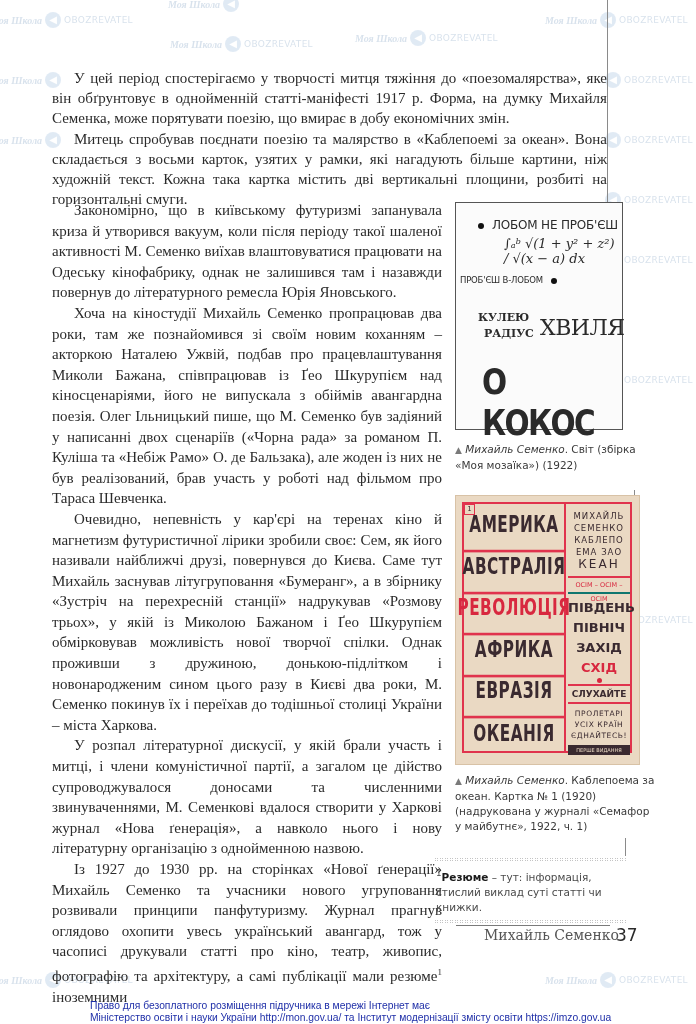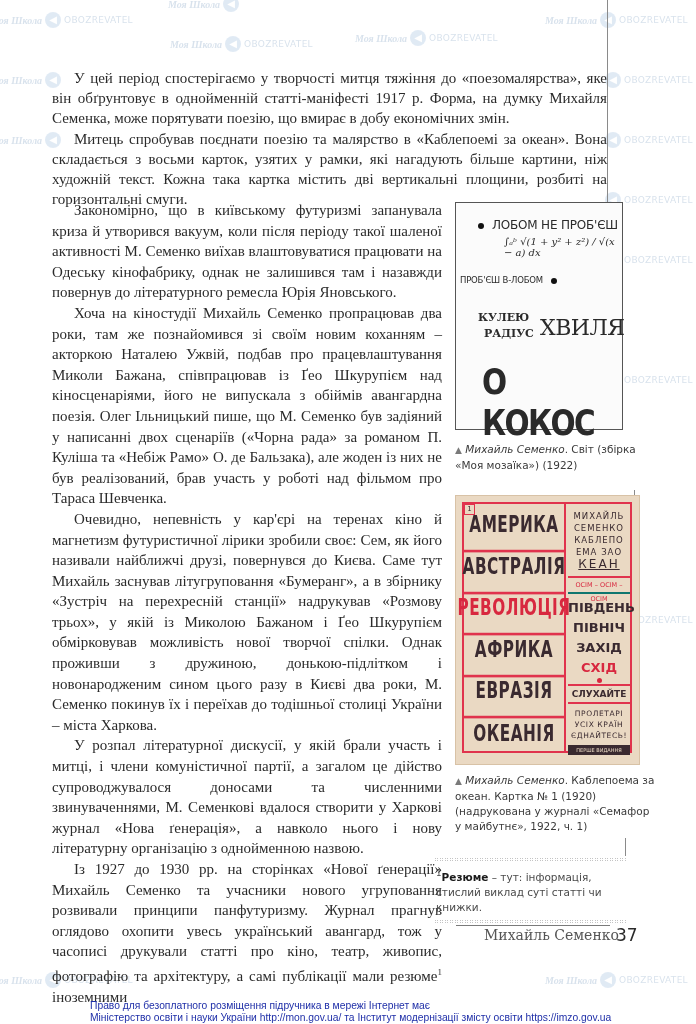--- a/index.html
+++ b/index.html
@@ -16,42 +16,42 @@
 
   .main-text { position: absolute; left: 52px; top: 68px; width: 555px; z-index: 2; font-family: "Liberation Serif", serif; font-size: 15px; line-height: 20.2px; color: #2b2b2b; }
   .main-text p { text-indent: 22px; text-align: justify; }
   .col-text { position: absolute; left: 52px; width: 390px; z-index: 2; font-family: "Liberation Serif", serif; font-size: 15px; line-height: 20.6px; color: #2b2b2b; }
   .col-text p { text-indent: 22px; text-align: justify; }
   .col-text sup { font-size: 9px; }
 
   .fig1 { position: absolute; left: 455px; top: 202px; width: 168px; height: 228px; border: 1px solid #555; background: #fbfbfb; z-index: 2; font-family: "DejaVu Sans", sans-serif; }
   .fig1 .l1 { position: absolute; left: 22px; top: 15px; font-size: 12px; letter-spacing: -0.2px; }
   .fig1 .dot { display: inline-block; width: 6px; height: 6px; border-radius: 50%; background: #111; margin-right: 8px; vertical-align: middle; }
-  .fig1 .formula { position: absolute; left: 48px; top: 33px; font-family: "DejaVu Serif", serif; font-size: 10px; font-style: italic; }
+  .fig1 .formula { position: absolute; left: 48px; top: 33px; font-family: "DejaVu Serif", serif; font-size: 13px; font-style: italic; }
   .fig1 .l3 { position: absolute; left: 4px; top: 72px; font-size: 8.5px; letter-spacing: -0.2px; }
   .fig1 .l3 .dot { margin-left: 8px; margin-right: 0; }
   .fig1 .kuleyu { position: absolute; left: 22px; top: 108px; font-family: "DejaVu Serif", serif; font-weight: bold; font-size: 11px; }
   .fig1 .radius { position: absolute; left: 28px; top: 124px; font-family: "DejaVu Serif", serif; font-weight: bold; font-size: 11px; }
   .fig1 .khvylia { position: absolute; left: 84px; top: 112px; font-family: "DejaVu Serif", serif; font-weight: normal; font-size: 22px; letter-spacing: -0.5px; }
   .fig1 .kokos { position: absolute; left: 26px; top: 158px; font-family: "DejaVu Sans", sans-serif; font-weight: bold; font-size: 36px; letter-spacing: -2px; transform: scaleX(0.82); transform-origin: left; }
 
   .caption { position: absolute; left: 455px; width: 200px; z-index: 2; font-family: "DejaVu Sans", sans-serif; font-size: 10.5px; line-height: 15px; color: #3a3a3a; }
   .caption .tri { color: #7a7a7a; font-size: 9px; }
   .caption em { font-style: italic; }
 
   .fig2 { position: absolute; left: 455px; top: 495px; width: 185px; height: 270px; background: #ead9c3; z-index: 2; border: 1px solid #d8c2a6; }
   .fig2 .frame { position: absolute; left: 6px; top: 6px; width: 170px; height: 251px; border: 2px solid #e0334d; }
   .fig2 .leftcol { position: absolute; left: 0; top: 0; width: 102px; height: 100%; border-right: 2px solid #e0334d; }
   .fig2 .row { height: 41.5px; border-bottom: 2px solid #e0334d; display: flex; align-items: center; justify-content: center; font-family: "DejaVu Sans Condensed", "DejaVu Sans", sans-serif; font-weight: bold; font-size: 17px; color: #3a2a30; letter-spacing: 0.5px; transform: scaleY(1.3); }
   .fig2 .row:last-child { border-bottom: none; }
   .fig2 .row.red { color: #d8283f; }
   .fig2 .num1 { position: absolute; left: 0; top: 0; width: 11px; height: 11px; border: 1px solid #e0334d; font-size: 7px; line-height: 9px; text-align: center; color: #3a2a30; background: #ead9c3; z-index: 3; font-family: "DejaVu Sans", sans-serif; }
   .fig2 .rightcol { position: absolute; left: 104px; top: 0; width: 62px; height: 100%; font-family: "DejaVu Sans", sans-serif; color: #3a2a30; text-align: center; }
   .fig2 .title-block { height: 74px; border-bottom: 2px solid #e0334d; padding-top: 6px; font-size: 8.5px; line-height: 12px; letter-spacing: 1px; }
-  .fig2 .title-block .kean { font-size: 12px; letter-spacing: 2px; text-decoration: underline; }
+  .fig2 .title-block .kean { font-size: 12px; letter-spacing: 2px; }
   .fig2 .dashes { height: 16px; border-bottom: 2px solid #0f766e; font-size: 6.5px; color: #d8283f; line-height: 14px; }
   .fig2 .dirs { height: 90px; font-weight: bold; font-size: 13px; line-height: 20px; padding-top: 4px; }
   .fig2 .dirs .red { color: #d8283f; }
   .fig2 .reddot { display: block; width: 5px; height: 5px; margin: 0 auto; border-radius: 50%; background: #d8283f; }
   .fig2 .listen { height: 20px; border-top: 2px solid #e0334d; border-bottom: 2px solid #e0334d; font-size: 9px; font-weight: bold; line-height: 16px; }
   .fig2 .prol { font-size: 7.5px; line-height: 11px; padding-top: 4px; letter-spacing: 0.6px; }
   .fig2 .pub { margin-top: 4px; font-size: 5px; line-height: 6px; background: #3a2a30; color: #ead9c3; padding: 2px 1px; }
 
   .rule-v2 { position: absolute; left: 634px; top: 490px; width: 1px; height: 10px; background: #8a8a8a; z-index: 1; }
   .rule-v3 { position: absolute; left: 625px; top: 838px; width: 1px; height: 18px; background: #8a8a8a; z-index: 1; }

